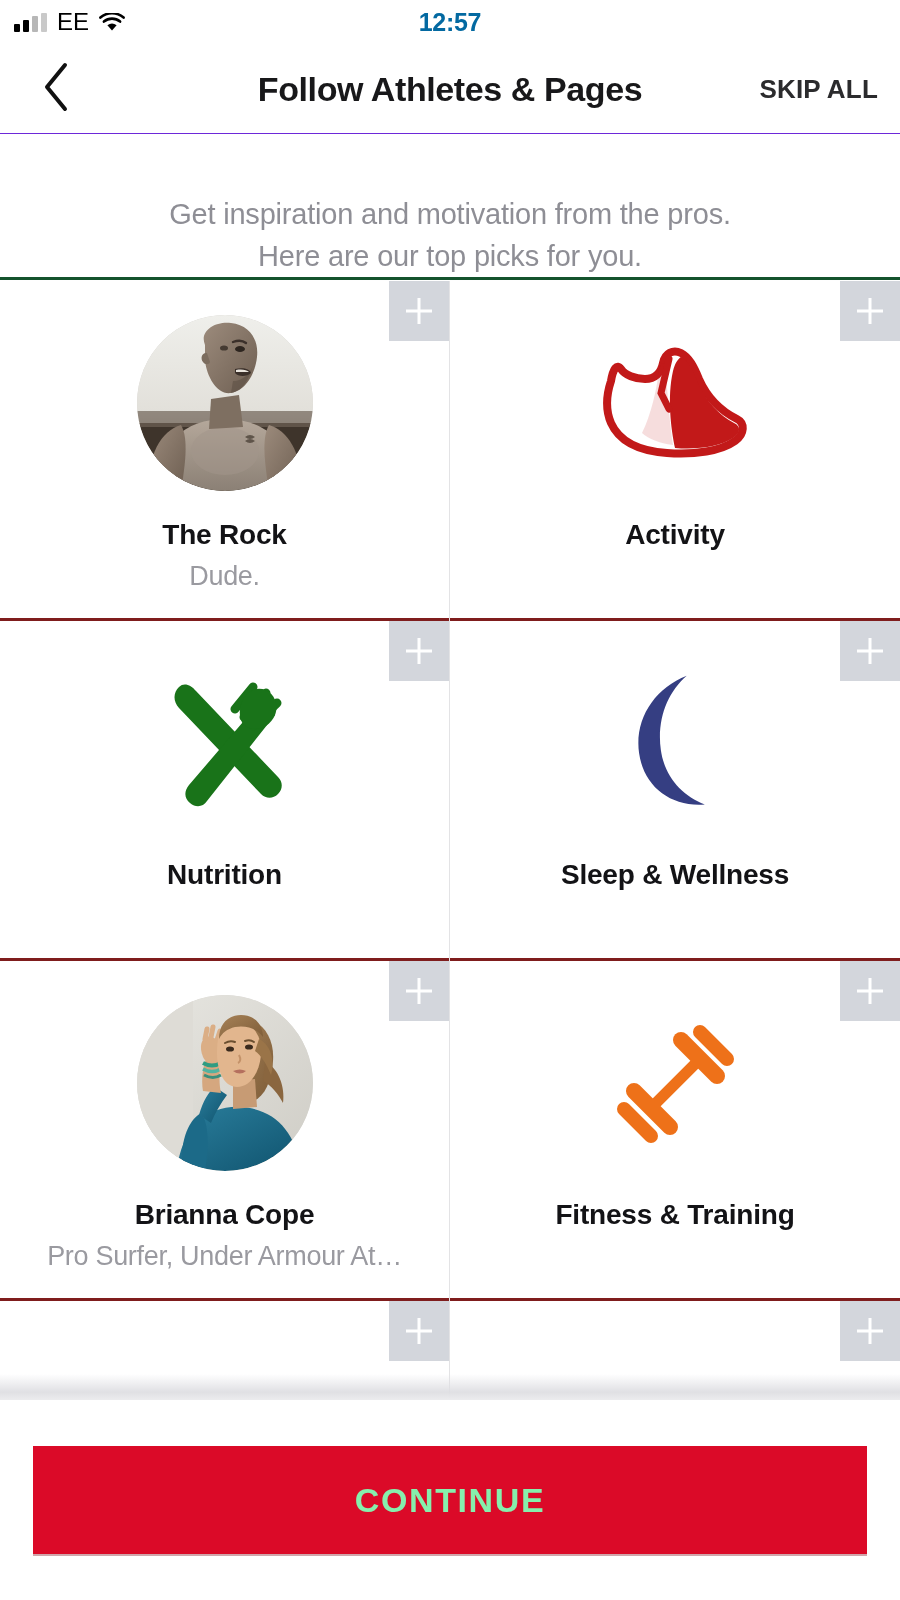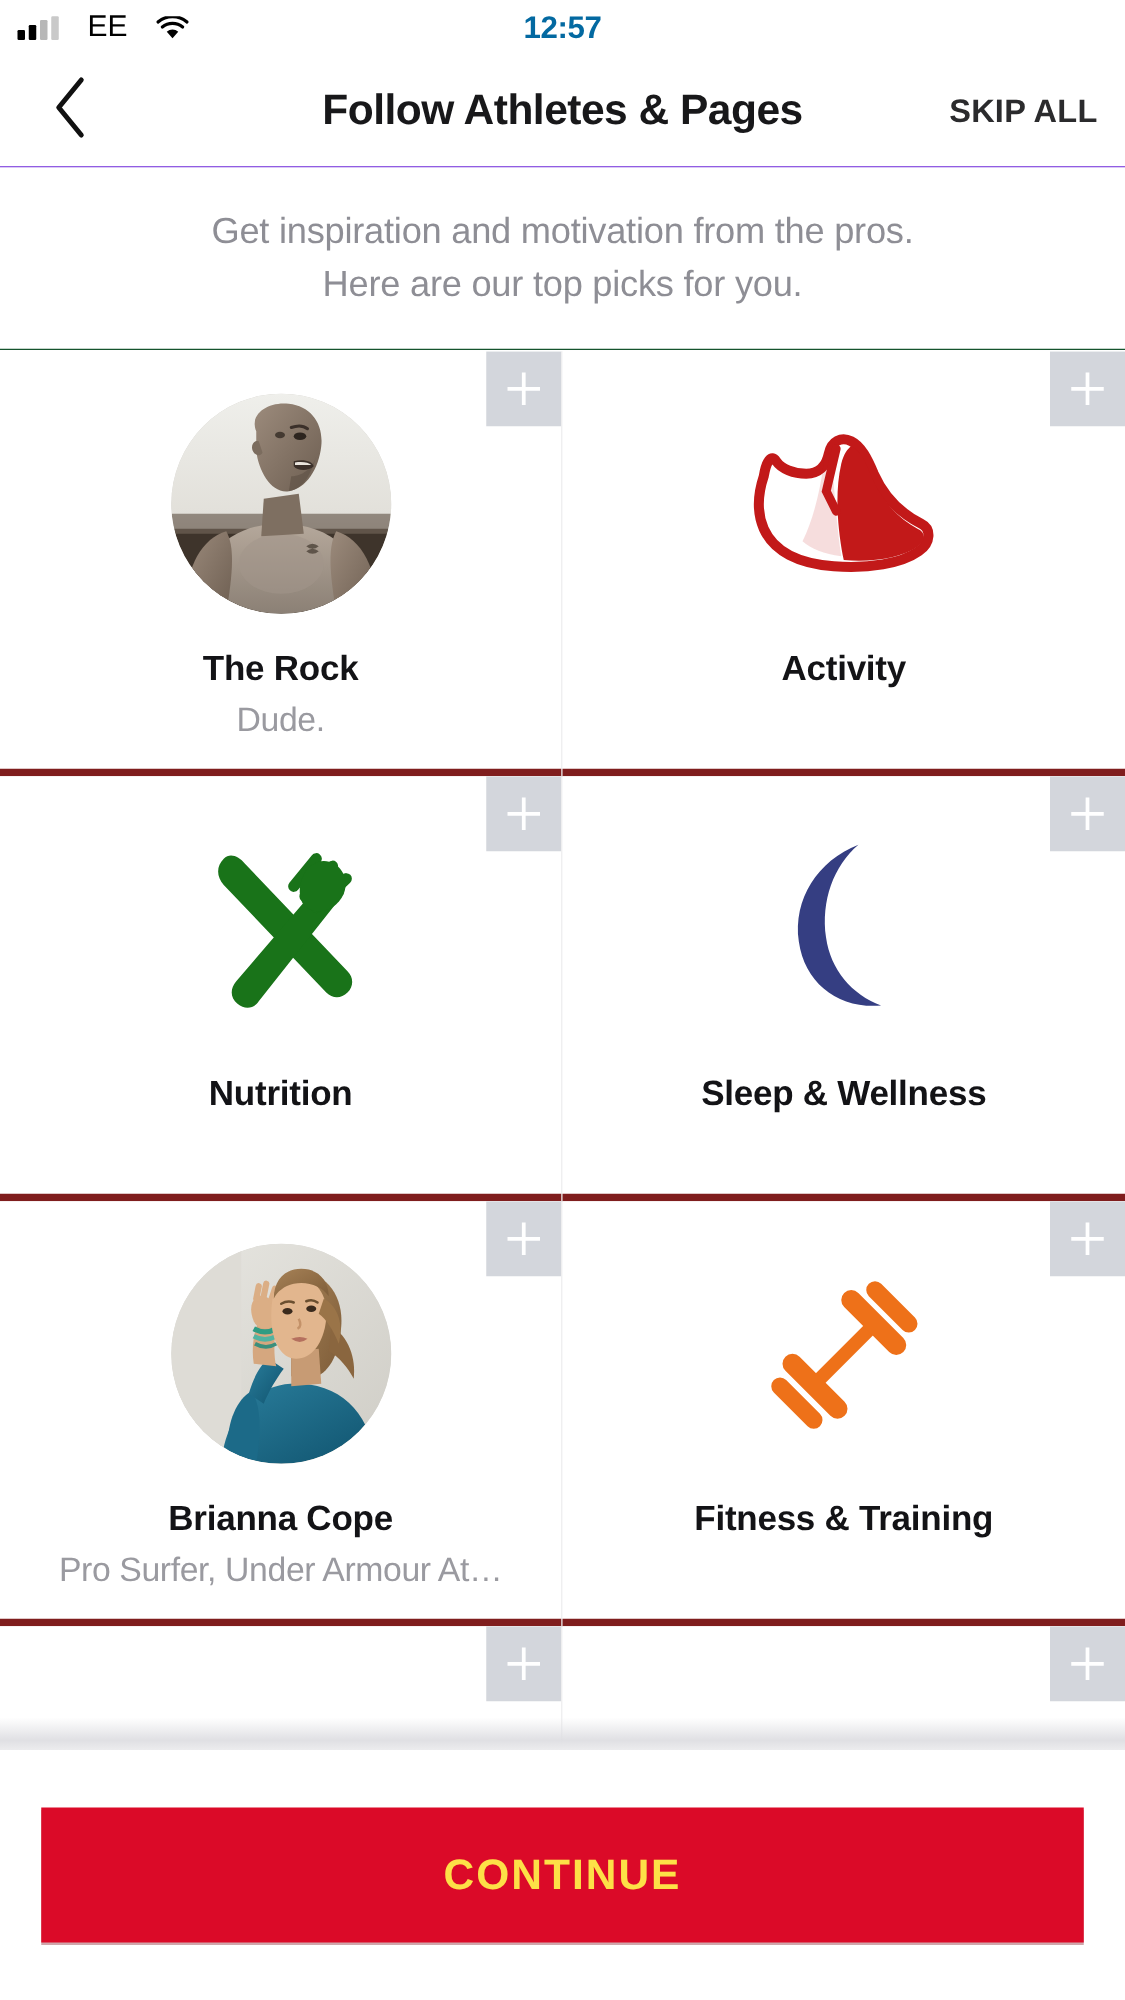--- a/index.html
+++ b/index.html
@@ -10,21 +10,21 @@
     font-family:"Liberation Sans", sans-serif;
     overflow:hidden;
   }
   .phone { position:relative; width:900px; height:1600px; background:#fff; overflow:hidden; }
 
   
   .statusbar{
     position:absolute; top:0; left:0; width:900px; height:44px;
     display:flex; align-items:center; background:#fff;
   }
-  .sb-left{ position:absolute; left:14px; top:0; height:44px; display:flex; align-items:center; gap:23px; }
+  .sb-left{ position:absolute; left:14px; top:0; height:44px; display:flex; align-items:center; gap:10px; }
   .sig{ display:flex; align-items:flex-end; gap:3px; height:19px; }
   .sig i{ display:block; width:6px; border-radius:1px; background:#000; }
   .sig i:nth-child(1){ height:8px; }
   .sig i:nth-child(2){ height:12px; }
   .sig i:nth-child(3){ height:16px; background:#b7b7b7; }
   .sig i:nth-child(4){ height:19px; background:#c9c9c9; }
   .carrier{ font-size:24px; color:#000; letter-spacing:0px; line-height:1; }
   .wifi{ width:26px; height:19px; }
   .sb-center{
     position:absolute; left:0; width:900px; top:0; height:44px;
@@ -52,36 +52,36 @@
     text-align:center; font-size:34px; font-weight:bold; color:#18181a; letter-spacing:-0.4px;
   }
   .skip-all{
     position:absolute; right:22px; top:50%; transform:translateY(-50%);
     font-size:26px; font-weight:bold; color:#2b2b2d; letter-spacing:0.2px;
   }
 
   
   .intro{
     position:absolute; top:134px; left:0; width:900px; height:146px;
-    display:flex; flex-direction:column; align-items:center; justify-content:center;
-    background:#fff; border-bottom:1px solid #14532d;
+    display:flex; flex-direction:column; align-items:center; justify-content:flex-end;
+    background:#fff; border-bottom:3px solid #14532d;
   }
   .intro p{ font-size:29px; color:#8e8e95; line-height:1.45; text-align:center; letter-spacing:-0.2px; }
 
   
   .grid-wrap{
     position:absolute; top:281px; left:0; width:900px; height:1119px;
     overflow:hidden; background:#fff;
   }
   .grid{ display:grid; grid-template-columns:449px 1px 450px; }
   .vrule{ background:#e3e3e5; grid-row:1 / -1; grid-column:2; }
   .col{ display:flex; flex-direction:column; }
   .card{
     position:relative; width:100%; height:340px;
-    border-bottom:6px solid #7f1d1d;
+    border-bottom:3px solid #7f1d1d;
     display:flex; flex-direction:column; align-items:center; justify-content:flex-start;
     background:#fff; overflow:hidden;
   }
   .plus-badge{
     position:absolute; top:0; right:0; width:60px; height:60px;
     background:#d3d6dc; display:flex; align-items:center; justify-content:center;
   }
   .plus-badge svg{ display:block; }
 
   .media{ margin-top:34px; height:176px; display:flex; align-items:center; justify-content:center; }
@@ -119,21 +119,21 @@
     position:absolute; left:0; bottom:0; width:900px; height:200px;
     background:#ffffff;
   }
   .continue-btn{
     position:absolute; left:33px; top:46px; width:834px; height:108px;
     background:#DB0A28; border:none; cursor:pointer;
     display:flex; align-items:center; justify-content:center;
     box-shadow:0 2px 0 rgba(120,0,15,0.35);
   }
   .continue-btn span{
-    color:#fde047; font-size:34px; font-weight:bold; letter-spacing:1.6px;
+    color:#86efac; font-size:34px; font-weight:bold; letter-spacing:1.6px;
   }
 </style>
 </head>
 <body>
 
 <div class="phone">
 
   <div class="statusbar">
     <div class="sb-left">
       <span class="sig">

